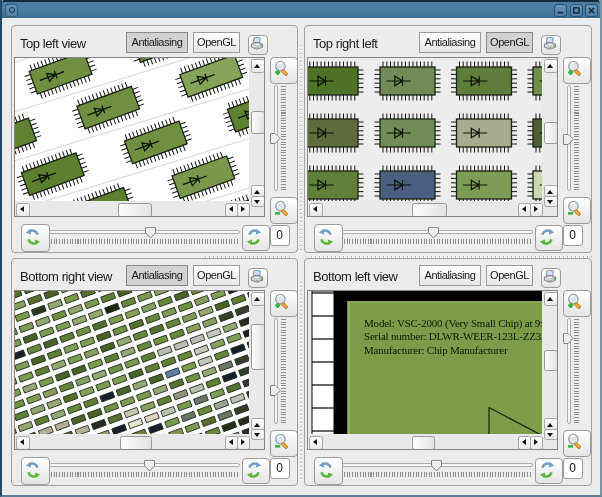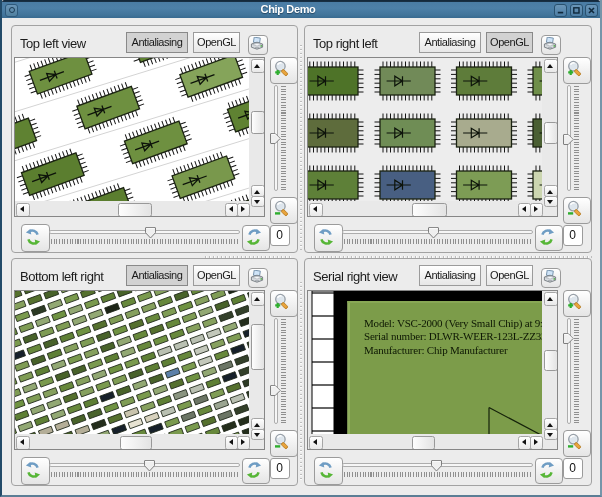--- a/index.html
+++ b/index.html
@@ -36,21 +36,20 @@
 .hgroove{position:absolute;height:2px;border:1px solid #adadad;border-radius:2px;background:#f6f6f6}
 .vticks{position:absolute;width:5px;background:repeating-linear-gradient(180deg,#8f8f8f 0,#8f8f8f 1px,transparent 1px,transparent 2.65px)}
 .hticks{position:absolute;height:5px;background:repeating-linear-gradient(90deg,#8f8f8f 0,#8f8f8f 1px,transparent 1px,transparent 2.65px)}
 .spin{position:absolute;border:1px solid #9b9b9b;border-radius:3px;background:#ffffff;
  font-size:12px;color:#111;text-align:center;line-height:19px}
 .dots-h{position:absolute;height:2px;background:repeating-linear-gradient(90deg,#bdbdbd 0,#bdbdbd 1px,#fbfbfb 1px,#fbfbfb 2px,#ececec 2px,#ececec 4px)}
 .dots-v{position:absolute;width:2px;background:repeating-linear-gradient(180deg,#bdbdbd 0,#bdbdbd 1px,#fbfbfb 1px,#fbfbfb 2px,#ececec 2px,#ececec 4px)}
 </style></head><body>
 <div id="win">
     <div id="title">
-      <div class="txt">Chip Demo</div>
       <div id="menubtn">
         <div></div>
       </div>
       <div class="wbtn" style="left:552px">
         <svg width="11" height="11">
           <path d="M2.8 7.6 H8.2" stroke="#10293c" stroke-width="1.7"></path>
         </svg>
       </div>
       <div class="wbtn" style="left:568px">
         <svg width="11" height="11">
@@ -351,21 +350,21 @@
 <path d="M13.6 6.6 A5.6 5.6 0 0 0 5.2 3.3" fill="none" stroke="#6f9dc4" stroke-width="2.5"></path>
 <path d="M6.3 1.0 L1.9 4.6 L7.3 6.5 Z" fill="#6f9dc4"></path>
 <path d="M4.4 11.4 A5.6 5.6 0 0 0 12.8 14.7" fill="none" stroke="#57b637" stroke-width="2.5"></path>
 <path d="M11.7 17.0 L16.1 13.4 L10.7 11.5 Z" fill="#57b637"></path>
 </g>
           </svg>
         </div>
         <div class="spin" style="left:257.5px;top:198.5px;width:18px;height:19px">0</div>
       </div>
       <div class="panel" style="left:9px;top:240px;width:285px;height:226px">
-        <div class="lbl" style="left:8px;top:10px">Bottom left right</div>
+        <div class="lbl" style="left:8px;top:10px">Bottom right view</div>
         <div class="btn on" style="left:114px;top:5.5px;width:60px">Antialiasing</div>
         <div class="btn" style="left:181px;top:5.5px;width:45px">OpenGL</div>
         <div class="tbtn" style="left:236px;top:8.5px;width:16px;height:16px;padding:1px 1px">
           <svg width="14" height="14" viewBox="0 0 14 14">
 <rect x="3.8" y="0.6" width="6.2" height="5.2" transform="rotate(9 7 3)" fill="#cfe4f8" stroke="#7491ab" stroke-width="0.9"></rect>
 <path d="M1.4 7.0 L7 5.2 L12.6 7.0 L12.6 10.2 L7 12.2 L1.4 10.2 Z" fill="#d7dbdf" stroke="#72787e" stroke-width="0.9"></path>
 <path d="M2.6 7.6 L7 6.3 L11.4 7.6 L7 9.1 Z" fill="#f4f6f8" stroke="#a2a8ae" stroke-width="0.6"></path>
 <path d="M5 10.8 L9 10.8" stroke="#8a9096" stroke-width="0.8"></path>
 <circle cx="11.3" cy="8.9" r="0.9" fill="#56b04e"></circle>
 </svg>
@@ -656,21 +655,21 @@
 <path d="M13.6 6.6 A5.6 5.6 0 0 0 5.2 3.3" fill="none" stroke="#6f9dc4" stroke-width="2.5"></path>
 <path d="M6.3 1.0 L1.9 4.6 L7.3 6.5 Z" fill="#6f9dc4"></path>
 <path d="M4.4 11.4 A5.6 5.6 0 0 0 12.8 14.7" fill="none" stroke="#57b637" stroke-width="2.5"></path>
 <path d="M11.7 17.0 L16.1 13.4 L10.7 11.5 Z" fill="#57b637"></path>
 </g>
           </svg>
         </div>
         <div class="spin" style="left:257.5px;top:198.5px;width:18px;height:19px">0</div>
       </div>
       <div class="panel" style="left:302px;top:240px;width:286px;height:226px">
-        <div class="lbl" style="left:8px;top:10px">Serial right view</div>
+        <div class="lbl" style="left:8px;top:10px">Bottom left view</div>
         <div class="btn" style="left:114px;top:5.5px;width:60px">Antialiasing</div>
         <div class="btn" style="left:181px;top:5.5px;width:45px">OpenGL</div>
         <div class="tbtn" style="left:236px;top:8.5px;width:16px;height:16px;padding:1px 1px">
           <svg width="14" height="14" viewBox="0 0 14 14">
 <rect x="3.8" y="0.6" width="6.2" height="5.2" transform="rotate(9 7 3)" fill="#cfe4f8" stroke="#7491ab" stroke-width="0.9"></rect>
 <path d="M1.4 7.0 L7 5.2 L12.6 7.0 L12.6 10.2 L7 12.2 L1.4 10.2 Z" fill="#d7dbdf" stroke="#72787e" stroke-width="0.9"></path>
 <path d="M2.6 7.6 L7 6.3 L11.4 7.6 L7 9.1 Z" fill="#f4f6f8" stroke="#a2a8ae" stroke-width="0.6"></path>
 <path d="M5 10.8 L9 10.8" stroke="#8a9096" stroke-width="0.8"></path>
 <circle cx="11.3" cy="8.9" r="0.9" fill="#56b04e"></circle>
 </svg>

